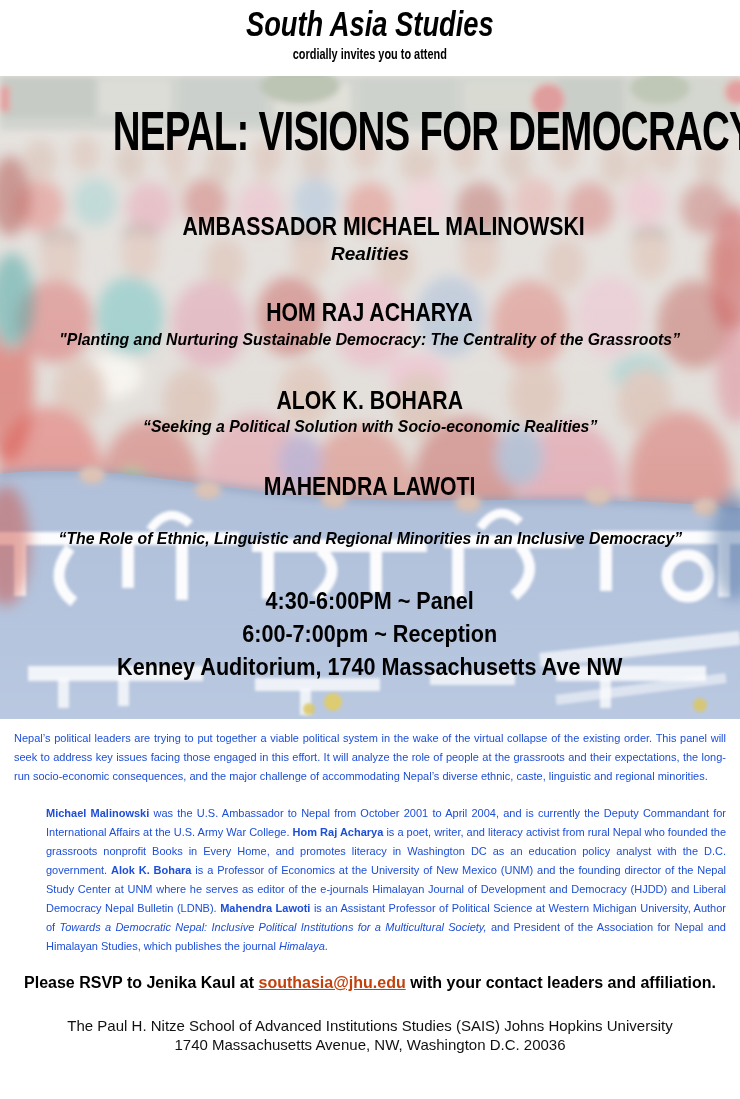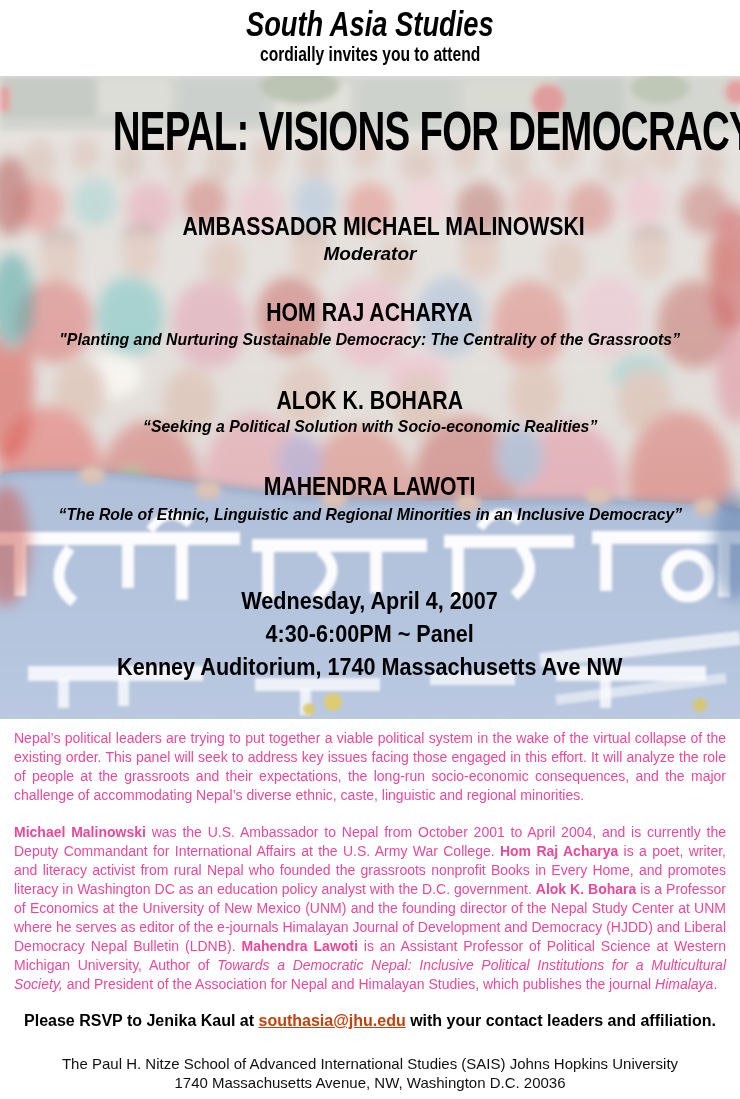--- a/index.html
+++ b/index.html
@@ -4,21 +4,21 @@
 <style>
   html,body { margin:0; padding:0; background:#ffffff; }
   .page {
     position:relative; width:740px; height:1099px; overflow:hidden;
     background:#ffffff; font-family:"Liberation Sans", sans-serif; color:#000;
   }
   
   .header { text-align:center; padding-top:5px; height:71px; }
   .org-name  { font-size:35px; line-height:37px; font-weight:bold; font-style:italic; white-space:nowrap; }
   .org-name span  { display:inline-block; transform:scale(0.78,1.02); transform-origin:center; }
-  .invite-line { font-size:20px; line-height:25px; font-weight:bold; white-space:nowrap; }
+  .invite-line { font-size:14px; line-height:25px; font-weight:bold; white-space:nowrap; }
   .invite-line span { display:inline-block; transform:scaleX(0.78); transform-origin:center; }
   
   .poster { position:relative; width:740px; height:643px; }
   .poster > svg { position:absolute; left:0; top:0; }
   .ov { position:absolute; left:0; right:0; text-align:center; white-space:nowrap; }
   .ov span { display:inline-block; white-space:nowrap; }
   .ev-title { top:28px; font-size:52px; line-height:54px; font-weight:bold; }
   .ev-title span { transform:scale(0.74,1.06); letter-spacing:-1px; }
   .sp-name { font-size:25px; line-height:28px; font-weight:bold; }
   .sp-name span { transform:scaleX(0.85); }
@@ -27,25 +27,25 @@
   .sp-quote span { transform:scaleX(0.93); }
   .when-block { top:508px; font-size:24px; line-height:33px; font-weight:bold; }
   .when-block div span { transform:scaleX(0.9); }
   .t-mod   { top:136px;padding-left:27px; }
   .t-role  { top:167px; }
   .t-sp1   { top:222px; }
   .t-q1    { top:253px; }
   .t-sp2   { top:310px; }
   .t-q2    { top:340px;text-decoration:underline; }
   .t-sp3   { top:396px; }
-  .t-q3    { top:428px; }
+  .t-q3    { top:452px; }
   
   .bodytext { padding:10px 14px 0 14px; }
-  .par { margin:0; font-size:14px; line-height:19px; text-align:justify; color:#ec4899; }
-  .par2 { margin-top:18px; }
+  .par { margin:0; font-size:11px; line-height:19px; text-align:justify; color:#1d4ed8; }
+  .par2 { margin-top:18px;margin-left:32px; }
   .rsvp { margin-top:18px; text-align:center; font-size:16px; font-weight:bold; color:#000; }
   .rsvp a { color:#c2410c; text-decoration:underline; cursor:pointer; }
   .footer { margin-top:24px; text-align:center; font-size:15px; line-height:19px; color:#111; }
 </style>
 </head>
 <body>
 
 <div class="page">
 
   <div class="header">
@@ -235,43 +235,43 @@
           <ellipse cx="10" cy="120" rx="20" ry="40" fill="#b05048"></ellipse>
         <ellipse cx="734" cy="195" rx="24" ry="65" fill="#cc4c4c"></ellipse>
           <ellipse cx="736" cy="300" rx="20" ry="48" fill="#e08896"></ellipse>
         <ellipse cx="734" cy="470" rx="22" ry="55" fill="#5a7aa8"></ellipse>
       </g>
     </svg>
 
     <div class="ov ev-title"><span>NEPAL: VISIONS FOR DEMOCRACY</span></div>
 
     <div class="ov sp-name t-mod"><span>AMBASSADOR MICHAEL MALINOWSKI</span></div>
-    <div class="ov mod-role t-role"><span>Moderator</span></div>
+    <div class="ov mod-role t-role"><span>Realities</span></div>
 
     <div class="ov sp-name t-sp1"><span>HOM RAJ ACHARYA</span></div>
     <div class="ov sp-quote t-q1"><span>"Planting and Nurturing Sustainable Democracy: The Centrality of the Grassroots”</span></div>
 
     <div class="ov sp-name t-sp2"><span>ALOK K. BOHARA</span></div>
     <div class="ov sp-quote t-q2"><span>“Seeking a Political Solution with Socio-economic Realities”</span></div>
 
     <div class="ov sp-name t-sp3"><span>MAHENDRA LAWOTI</span></div>
     <div class="ov sp-quote t-q3"><span>“The Role of Ethnic, Linguistic and Regional Minorities in an Inclusive Democracy”</span></div>
 
     <div class="ov when-block">
-      <div><span>Wednesday, April 4, 2007</span></div>
       <div><span>4:30-6:00PM ~ Panel</span></div>
+      <div><span>6:00-7:00pm ~ Reception</span></div>
       <div><span>Kenney Auditorium, 1740 Massachusetts Ave NW</span></div>
     </div>
   </div>
 
   <div class="bodytext">
     <p class="par">Nepal’s political leaders are trying to put together a viable political system in the wake of the virtual collapse of the existing order.  This panel will seek to address key issues facing those engaged in this effort.  It will analyze the role of people at the grassroots and their expectations, the long-run socio-economic consequences, and the major challenge of accommodating Nepal’s diverse ethnic, caste, linguistic and regional minorities.</p>
     <p class="par par2"><span style="font-weight: bold;">Michael Malinowski</span><span> was the U.S. Ambassador to Nepal from October 2001 to April 2004, and is currently the Deputy Commandant for International Affairs at the U.S. Army War College. </span><span style="font-weight: bold;">Hom Raj Acharya</span><span> is a poet, writer, and literacy activist from rural Nepal who founded the grassroots nonprofit Books in Every Home, and promotes literacy in Washington DC as an education policy analyst with the D.C. government. </span><span style="font-weight: bold;">Alok K. Bohara</span><span> is a Professor of Economics at the University of New Mexico (UNM) and the founding director of the Nepal Study Center at UNM where he serves as editor of the e-journals Himalayan Journal of Development and Democracy (HJDD) and Liberal Democracy Nepal Bulletin (LDNB). </span><span style="font-weight: bold;">Mahendra Lawoti</span><span> is an Assistant Professor of Political Science at Western Michigan University, Author of </span><span style="font-style: italic;">Towards a Democratic Nepal: Inclusive Political Institutions for a Multicultural Society,</span><span> and President of the Association for Nepal and Himalayan Studies, which publishes the journal </span><span style="font-style: italic;">Himalaya</span><span>.</span></p>
 
     <div class="rsvp"><span>Please RSVP to Jenika Kaul at </span><a>southasia@jhu.edu</a><span> with your contact leaders and affiliation.</span></div>
 
     <div class="footer">
-      <div>The Paul H. Nitze School of Advanced International Studies (SAIS) Johns Hopkins University</div>
+      <div>The Paul H. Nitze School of Advanced Institutions Studies (SAIS) Johns Hopkins University</div>
       <div>1740 Massachusetts Avenue, NW, Washington D.C. 20036</div>
     </div>
   </div>
 
 </div>
 
 </body></html>

